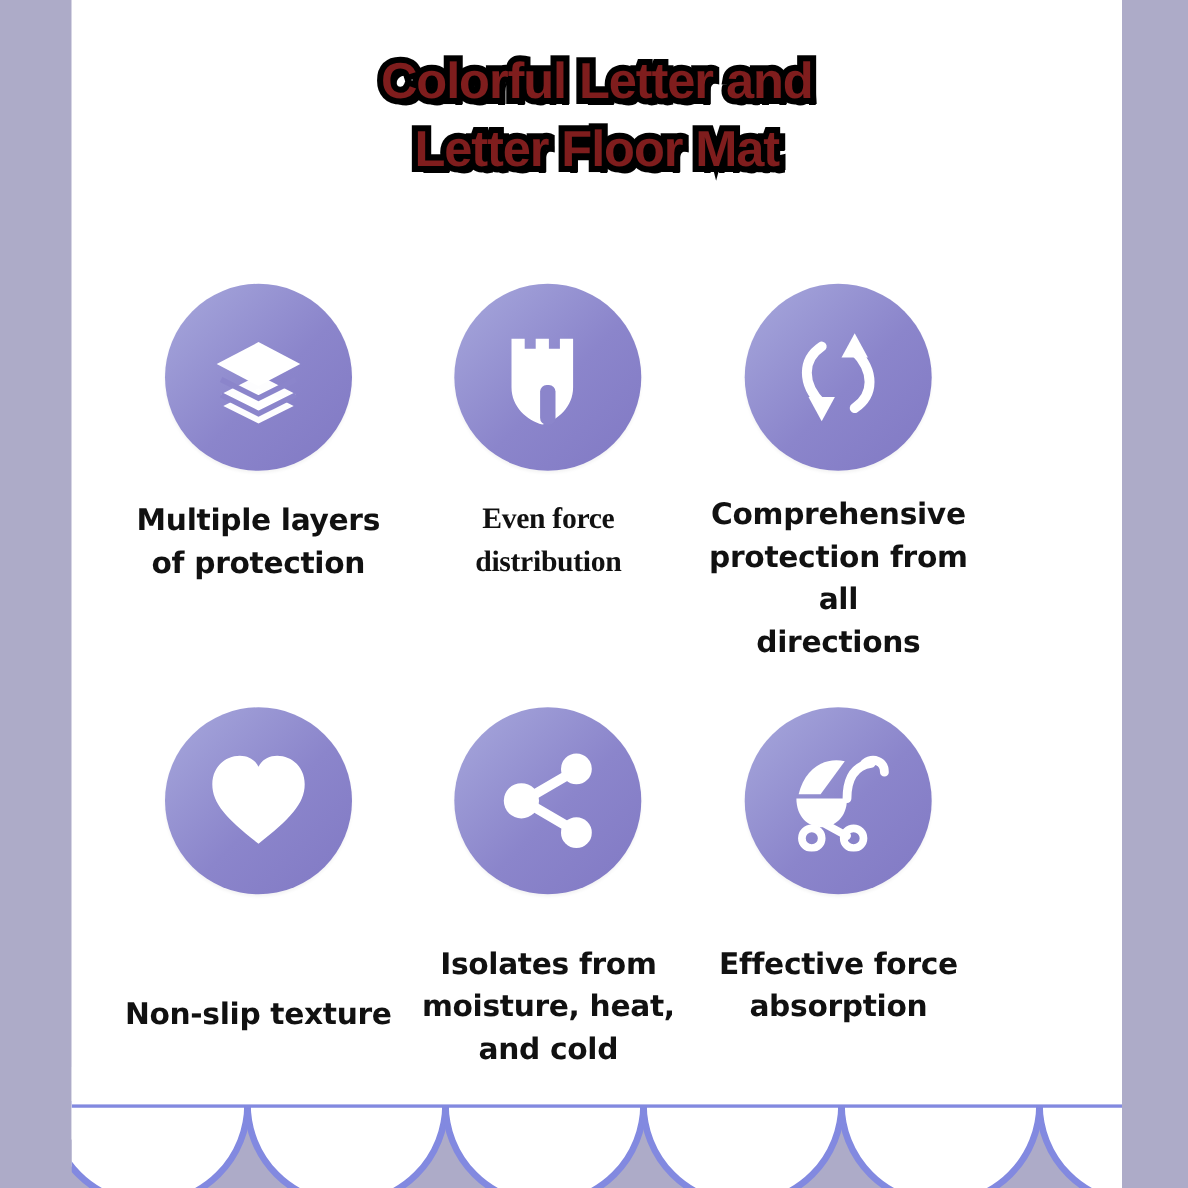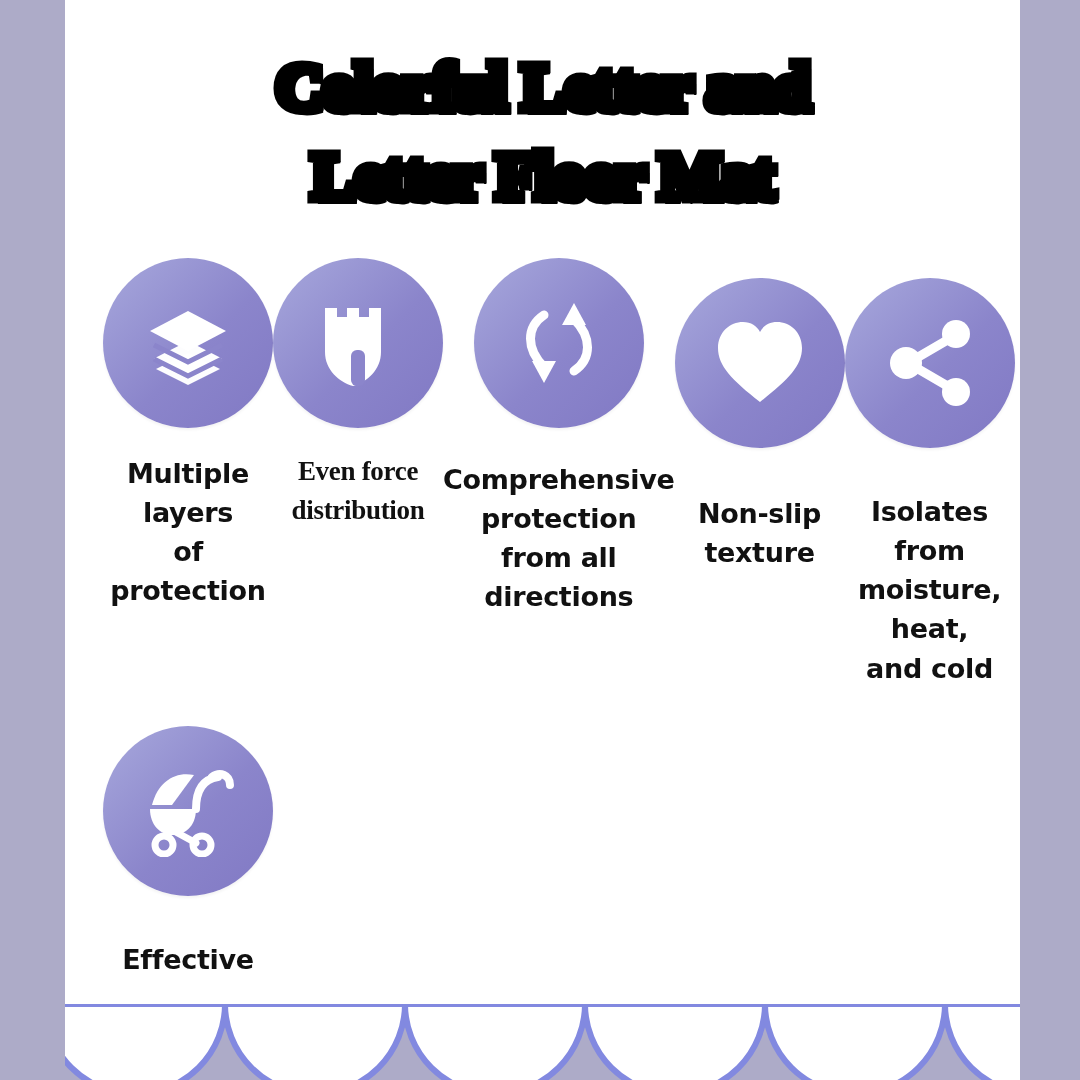--- a/index.html
+++ b/index.html
@@ -41,38 +41,38 @@
   .title-wrap {
     position: absolute;
     left: 65px;
     top: 42px;
     width: 955px;
     text-align: center;
     padding: 0 30px;
   }
 
   .title {
-    font-family: Liberation Serif, serif;
+    font-family: Liberation Sans, sans-serif;
     font-weight: bold;
-    font-size: 66px;
+    font-size: 46px;
     line-height: 1.35;
     letter-spacing: -1px;
-    color: #000000;
+    color: #7f1d1d;
     -webkit-text-stroke: 11px #000000;
     paint-order: stroke fill;
     text-shadow: 5px 6px 0 #000000;
   }
 
   .grid {
     position: absolute;
     left: 65px;
     top: 258px;
     width: 867px;
     display: grid;
-    grid-template-columns: repeat(5, 1fr);
+    grid-template-columns: repeat(3, 1fr);
     grid-template-rows: auto auto;
     row-gap: 18px;
     column-gap: 0px;
     padding: 0 38px;
   }
 
   .feature {
     display: flex;
     flex-direction: column;
     align-items: center;
@@ -100,22 +100,22 @@
     color: #111111;
     text-align: center;
     max-width: 280px;
     letter-spacing: -0.3px;
   }
 
   
   .r1 .icon-circle { margin-bottom: 0; }
   .cell-0 .caption { margin-top: 26px; }
   .cell-1 .caption { margin-top: 24px; font-family: Liberation Serif, serif; }
-  .cell-2 .caption { margin-top: 32px; text-align: center; }
-  .cell-3 .caption { margin-top: 46px; }
+  .cell-2 .caption { margin-top: 20px; text-align: center; }
+  .cell-3 .caption { margin-top: 90px; }
   .cell-4 .caption { margin-top: 44px; }
   .cell-5 .caption { margin-top: 44px; }
 
   .row2 { margin-top: 20px; }
 </style>
 </head>
 <body>
 
 <div class="poster">
 

